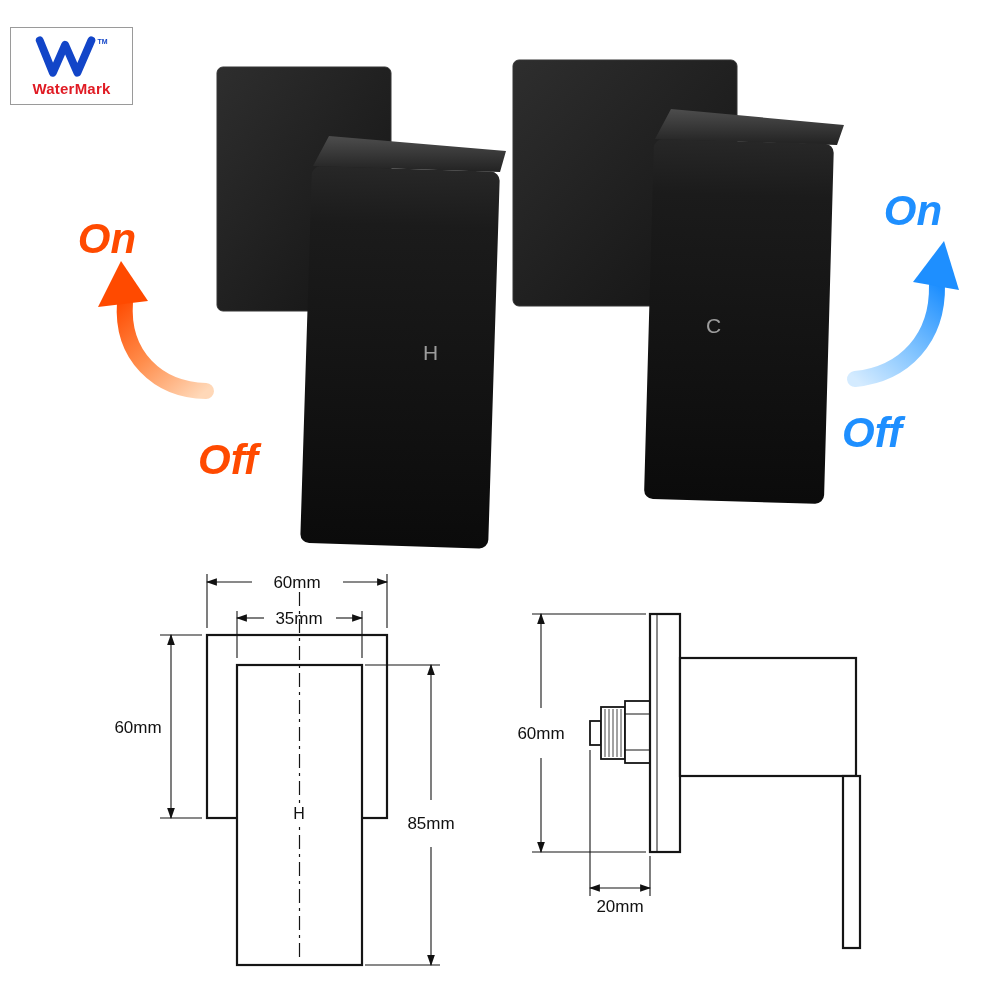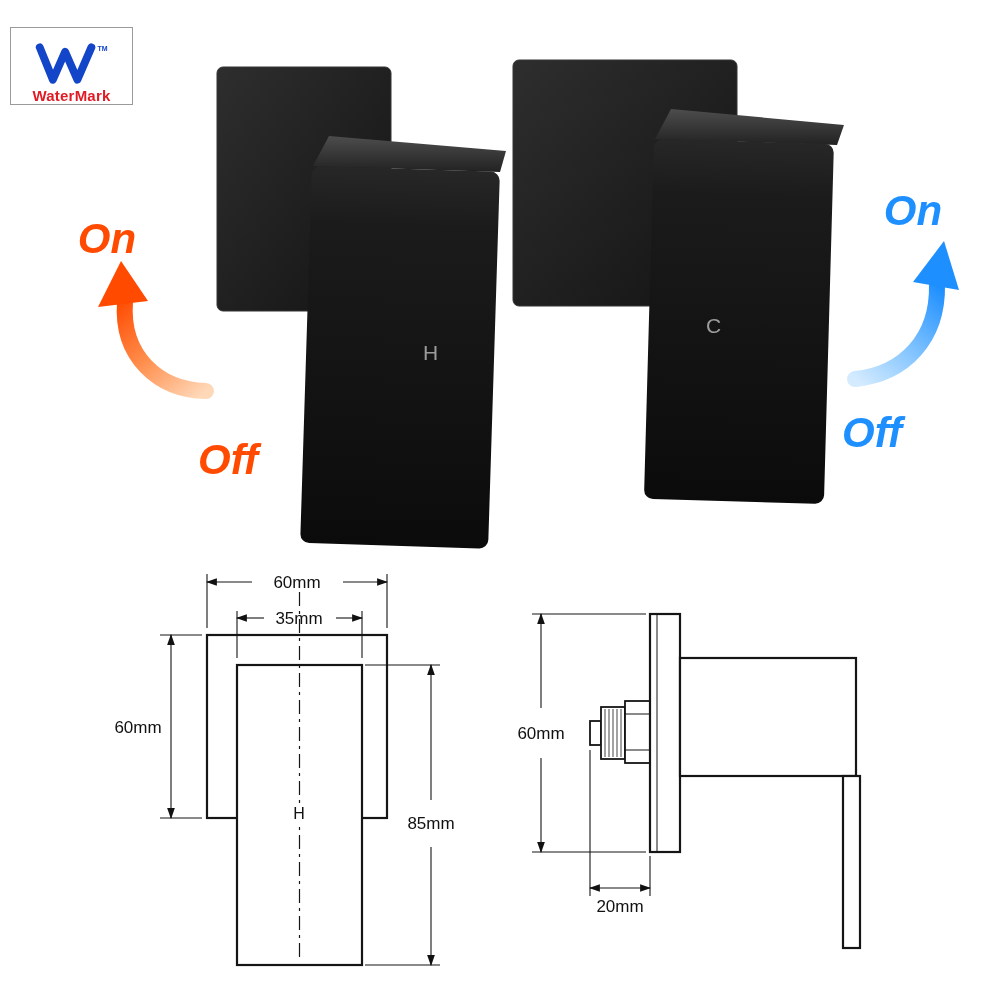--- a/index.html
+++ b/index.html
@@ -3,21 +3,21 @@
 <meta charset="utf-8">
 <style>
   * { margin:0; padding:0; box-sizing:border-box; }
   html,body { background:#fff; font-family:"Liberation Sans", sans-serif; }
   .canvas { position:relative; width:1000px; height:1000px; background:#ffffff; overflow:hidden; }
   .scene { position:absolute; left:0; top:0; width:1000px; height:1000px; }
 
   
   .wm-box { position:absolute; left:10px; top:27px; width:123px; height:78px;
             border:1px solid #9a9a9a; background:#fff; z-index:3;
-            display:flex; flex-direction:column; align-items:center; justify-content:flex-end; }
+            display:flex; flex-direction:column; align-items:center; justify-content:center; }
   .wm-row { position:relative; display:flex; align-items:flex-start; }
   .wm-tm  { font-size:7px; color:#1245c8; margin-top:2px; font-weight:bold; }
   .wm-brand { color:#e01b24; font-size:15px; font-weight:bold; letter-spacing:0.2px;
               font-family:"Liberation Sans", sans-serif; margin-top:2px; }
 
   
   .onoff { position:absolute; z-index:2; font-style:italic; font-weight:bold;
            font-size:42px; text-align:center; line-height:1.1;
            font-family:"Liberation Sans", sans-serif; }
   .hot  { color:#ff4a00; }

